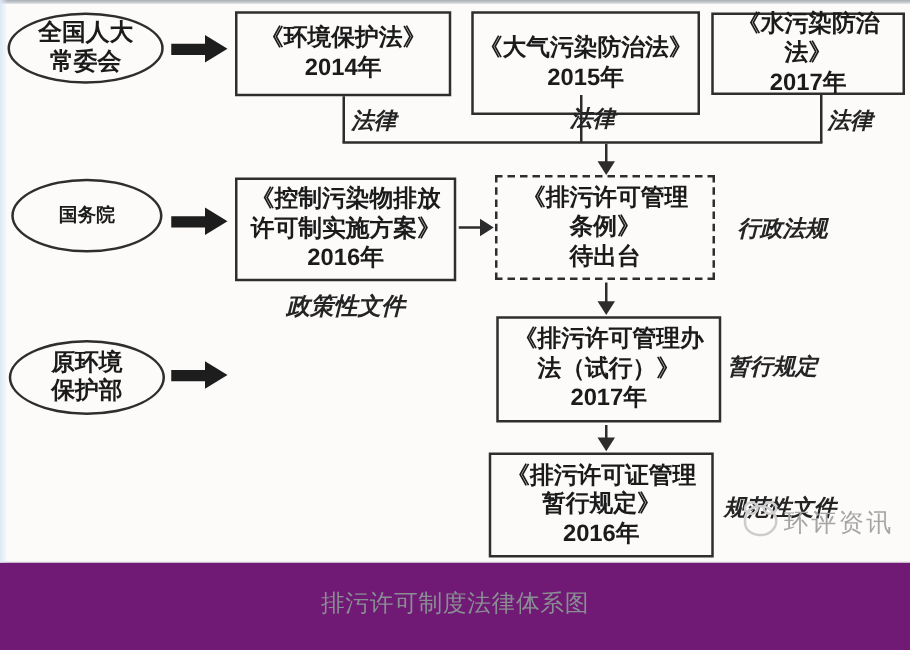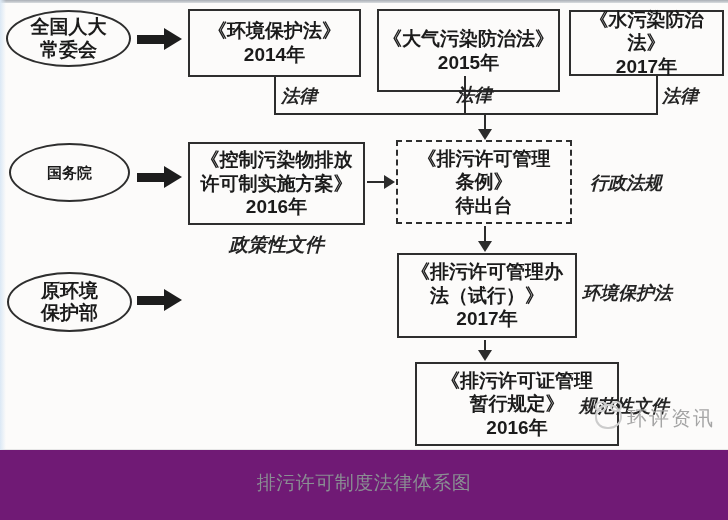--- a/index.html
+++ b/index.html
@@ -125,26 +125,26 @@
     <div class="tag" style="left:590px;top:171px">行政法规</div>
 
     <div class="line" style="left:484px;top:226px;width:2px;height:16px"></div>
     <div class="ah-down" style="left:478px;top:241px"></div>
 
     <div class="box" style="left:397px;top:253px;width:180px;height:85px">
       <div>《排污许可管理办</div>
       <div>法（试行）》</div>
       <div>2017年</div>
     </div>
-    <div class="tag" style="left:582px;top:281px">环境保护法</div>
+    <div class="tag" style="left:582px;top:281px">暂行规定</div>
 
     <div class="line" style="left:484px;top:340px;width:2px;height:11px"></div>
     <div class="ah-down" style="left:478px;top:350px"></div>
 
-    <div class="box" style="left:415px;top:362px;width:204px;height:84px">
+    <div class="box" style="left:391px;top:362px;width:180px;height:84px">
       <div>《排污许可证管理</div>
       <div>暂行规定》</div>
       <div>2016年</div>
     </div>
     <div class="tag" style="left:579px;top:394px">规范性文件</div>
 
     <div class="wm">
       <div class="wm-logo"></div>
       <div class="wm-text">环评资讯</div>
     </div>

